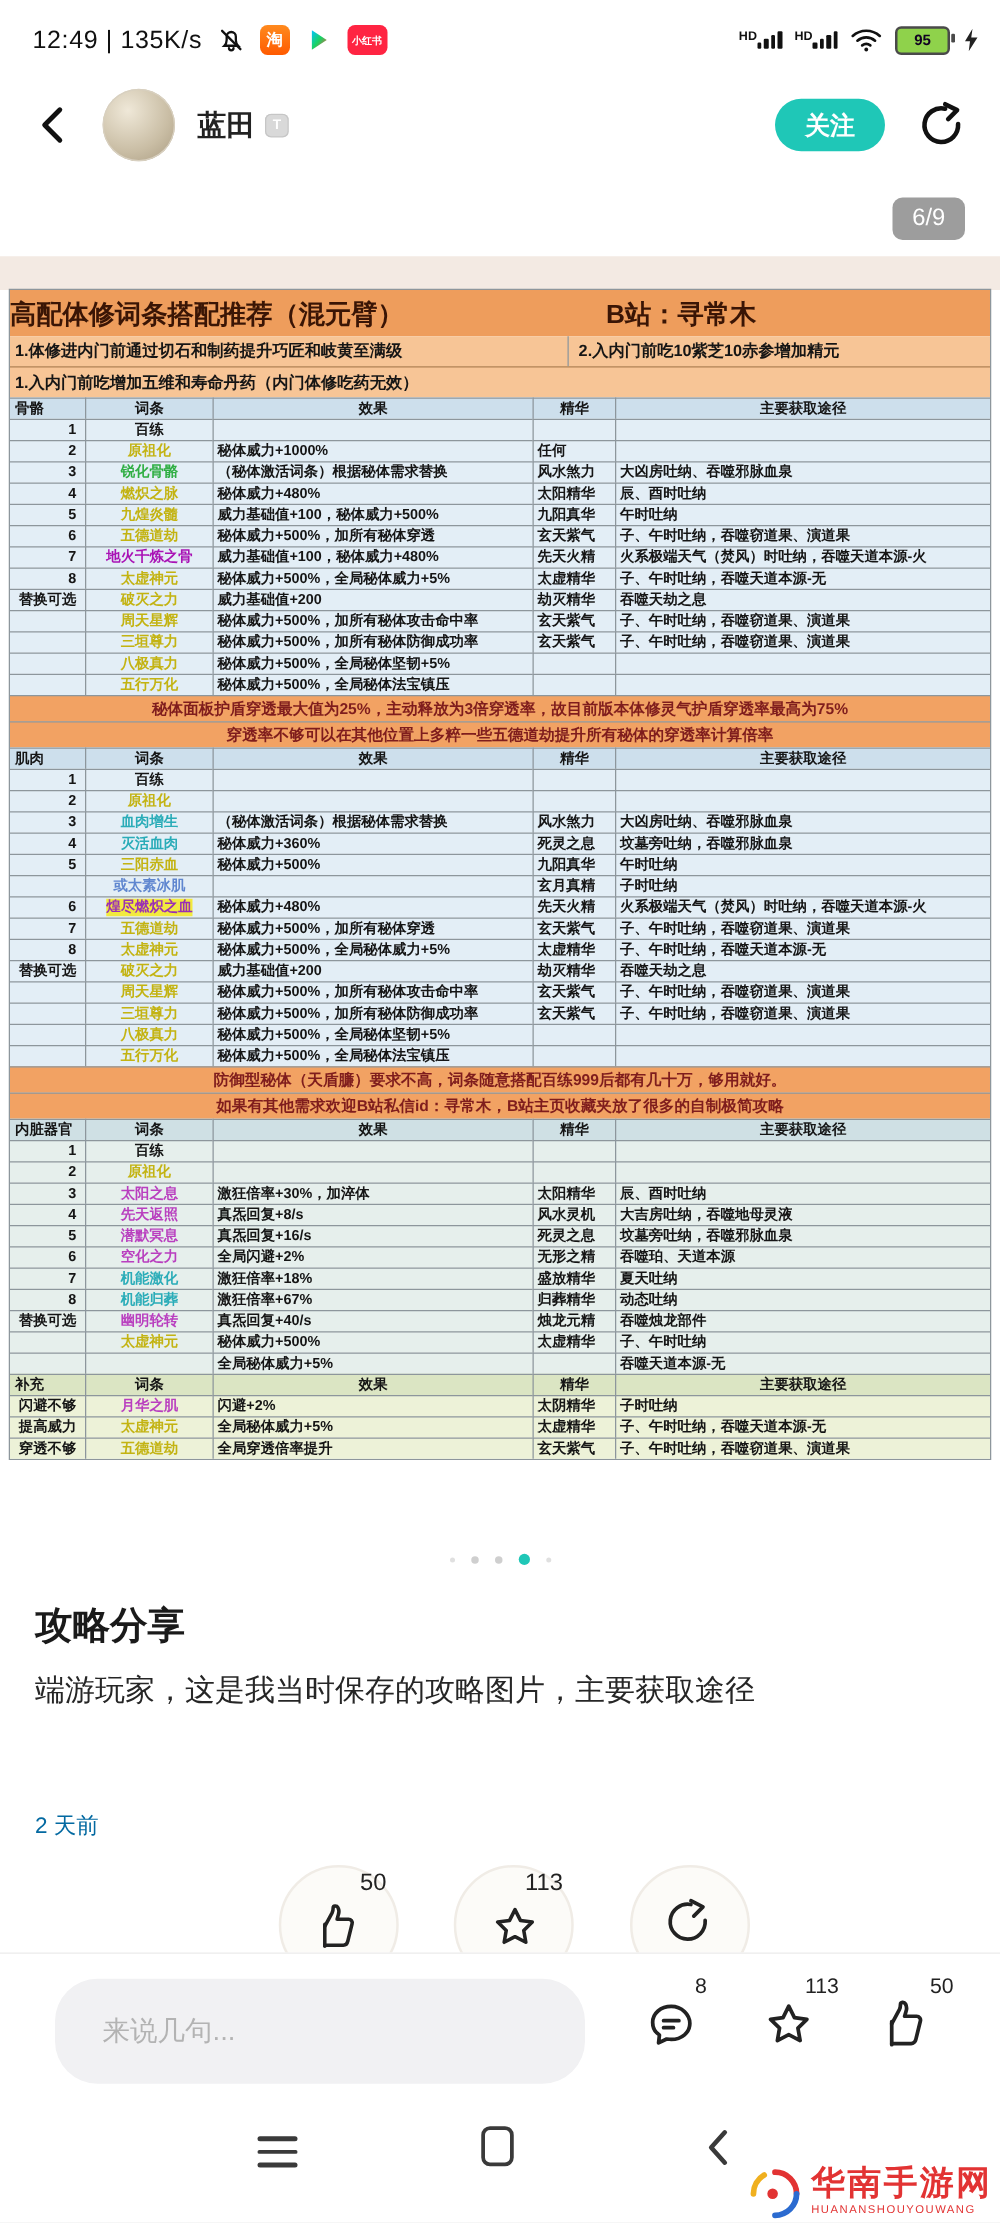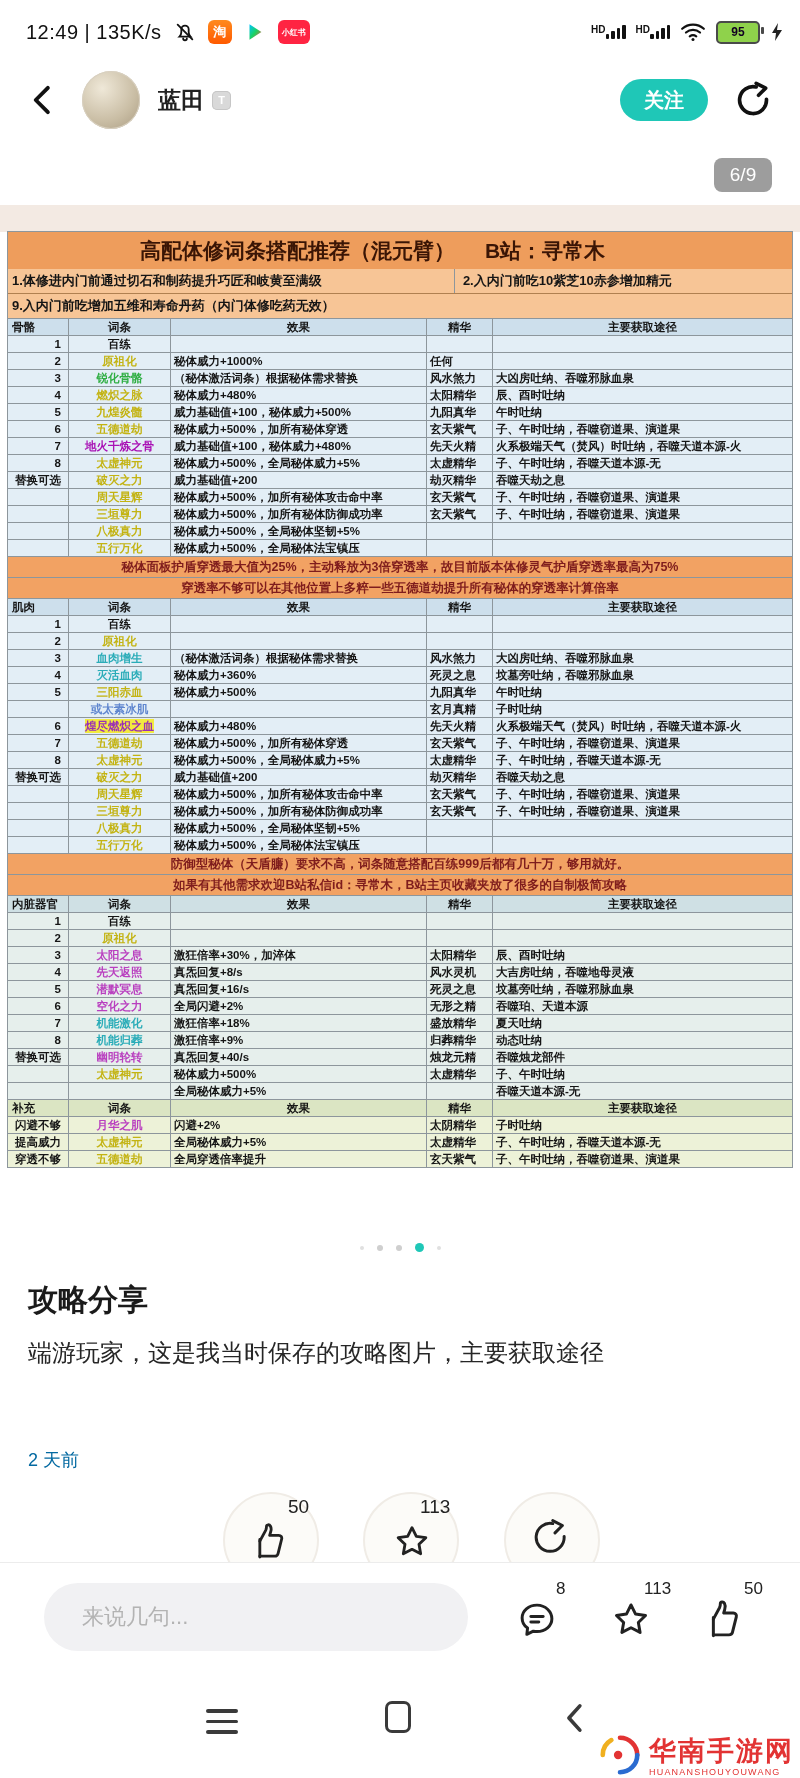--- a/index.html
+++ b/index.html
@@ -31,21 +31,21 @@
           font-size:20px;font-weight:700;display:flex;align-items:center;justify-content:center;}
   .hshare{margin-left:26px;display:flex;}
   
   .topstrip{position:absolute;top:205px;left:0;right:0;height:27px;background:#f3eae3;}
   .counter{position:absolute;top:158px;right:28px;width:58px;height:34px;border-radius:8px;background:rgba(130,130,130,.78);
            color:#fff;font-size:19px;display:flex;align-items:center;justify-content:center;}
   
   .guide{position:absolute;top:231px;left:7px;width:786px;border:1px solid #8d969c;box-sizing:border-box;
          font-weight:700;color:#151515;}
   .g-title{display:flex;align-items:center;background:#ee9d5c;height:37px;color:#3a1505;font-size:21px;font-weight:800;}
-  .g-title .tl{width:57%;text-align:right;}
+  .g-title .tl{width:57%;text-align:left;}
   .g-title .tr{width:43%;text-align:left;padding-left:30px;box-sizing:border-box;}
   .g-note1{display:flex;background:#f7c596;font-size:13px;font-weight:700;}
   .g-note1 .nl{width:57%;padding:3px 0 3px 4px;border-right:1px solid #8d969c;box-sizing:border-box;}
   .g-note1 .nr{width:43%;padding:3px 0 3px 8px;box-sizing:border-box;}
   .g-note2{background:#f7c596;font-size:13px;font-weight:700;padding:3px 0 3px 4px;border-top:1px solid #b08050;}
   .section{--rowbg:#e3eef6;--hdrbg:#cddfec;}
   .sec-header{display:flex;background:var(--hdrbg);font-size:12.5px;}
   .sec-header .cell{justify-content:center;font-weight:800;}
   .sec-header .c0{justify-content:flex-start;padding-left:4px;}
   .trow{display:flex;background:var(--rowbg);}
@@ -67,33 +67,33 @@
   
   .ptitle{position:absolute;top:1280px;left:28px;font-size:30px;font-weight:800;color:#1a1a1a;}
   .pbody{position:absolute;top:1330px;left:28px;width:744px;font-size:24px;line-height:1.9;color:#262626;}
   .ptime{position:absolute;top:1448px;left:28px;font-size:18px;color:#0369a1;}
   
   .ghost{position:absolute;width:96px;height:96px;border-radius:50%;background:#fcfbf8;border:2px solid #f0ece6;box-sizing:border-box;}
   .trio-ic{position:absolute;}
   .trio-count{position:absolute;font-size:19px;color:#222;font-weight:500;}
   
   .sheet{position:absolute;top:1562px;left:0;right:0;height:216px;background:#fff;border-top:1px solid #ececec;z-index:5;}
-  .cpill{position:absolute;top:20px;left:44px;width:424px;height:68px;border-radius:34px;background:#f1f1f3;display:flex;align-items:center;}
+  .cpill{position:absolute;top:20px;left:44px;width:424px;height:84px;border-radius:34px;background:#f1f1f3;display:flex;align-items:center;}
   .cpill input{border:none;outline:none;background:transparent;margin-left:36px;font-size:22px;color:#555;width:340px;
                font-family:"Liberation Sans","DejaVu Sans",sans-serif;}
   .cpill input::placeholder{color:#b3b3b3;}
   .bar-ic{position:absolute;top:36px;}
   .bar-count{position:absolute;top:16px;font-size:17px;font-weight:500;color:#222;}
   
   .nav-burger{position:absolute;top:146px;left:206px;width:32px;}
   .nav-burger i{display:block;height:3.5px;background:#3a3a3a;border-radius:2px;margin-bottom:7px;}
   .nav-square{position:absolute;top:138px;left:385px;width:26px;height:32px;border:3.5px solid #3a3a3a;border-radius:7px;box-sizing:border-box;}
   .nav-back{position:absolute;top:138px;left:562px;}
   
-  .wm{position:absolute;right:6px;bottom:0px;display:flex;align-items:flex-end;gap:6px;z-index:9;}
+  .wm{position:absolute;right:6px;bottom:0px;display:flex;align-items:flex-start;gap:6px;z-index:9;}
   .wm-text{display:flex;flex-direction:column;align-items:flex-start;line-height:1.1;}
   .wm-name{font-size:27px;font-weight:800;color:#e23333;letter-spacing:2px;}
   .wm-sub{font-size:9px;color:#e23333;letter-spacing:1.2px;margin-top:1px;}
   svg{display:block;}
 </style>
 </head>
 <body>
 
 <div class="screen">
 
@@ -179,21 +179,21 @@
 
   <div class="guide">
     <div class="g-title">
       <span class="tl">高配体修词条搭配推荐（混元臂）</span>
       <span class="tr">B站：寻常木</span>
     </div>
     <div class="g-note1">
       <span class="nl">1.体修进内门前通过切石和制药提升巧匠和岐黄至满级</span>
       <span class="nr">2.入内门前吃10紫芝10赤参增加精元</span>
     </div>
-    <div class="g-note2">9.入内门前吃增加五维和寿命丹药（内门体修吃药无效）</div>
+    <div class="g-note2">1.入内门前吃增加五维和寿命丹药（内门体修吃药无效）</div>
 
     <div>
 
         <div class="section" style="--rowbg: #e3eef6; --hdrbg: #cddfec;">
           <div class="sec-header">
             <div class="cell c0">骨骼</div>
             <div class="cell c1">词条</div>
             <div class="cell c2">效果</div>
             <div class="cell c3">精华</div>
             <div class="cell c4">主要获取途径</div>
@@ -574,21 +574,21 @@
                 <div class="cell c2">激狂倍率+18%</div>
                 <div class="cell c3">盛放精华</div>
                 <div class="cell c4">夏天吐纳</div>
               </div>
 
               <div class="trow">
                 <div class="cell c0">8</div>
                 <div class="cell c1">
                 <span style="color: rgb(42, 172, 184);">机能归葬</span>
               </div>
-                <div class="cell c2">激狂倍率+9%</div>
+                <div class="cell c2">激狂倍率+67%</div>
                 <div class="cell c3">归葬精华</div>
                 <div class="cell c4">动态吐纳</div>
               </div>
 
               <div class="trow">
                 <div class="cell c0">替换可选</div>
                 <div class="cell c1">
                 <span style="color: rgb(185, 63, 191);">幽明轮转</span>
               </div>
                 <div class="cell c2">真炁回复+40/s</div>

